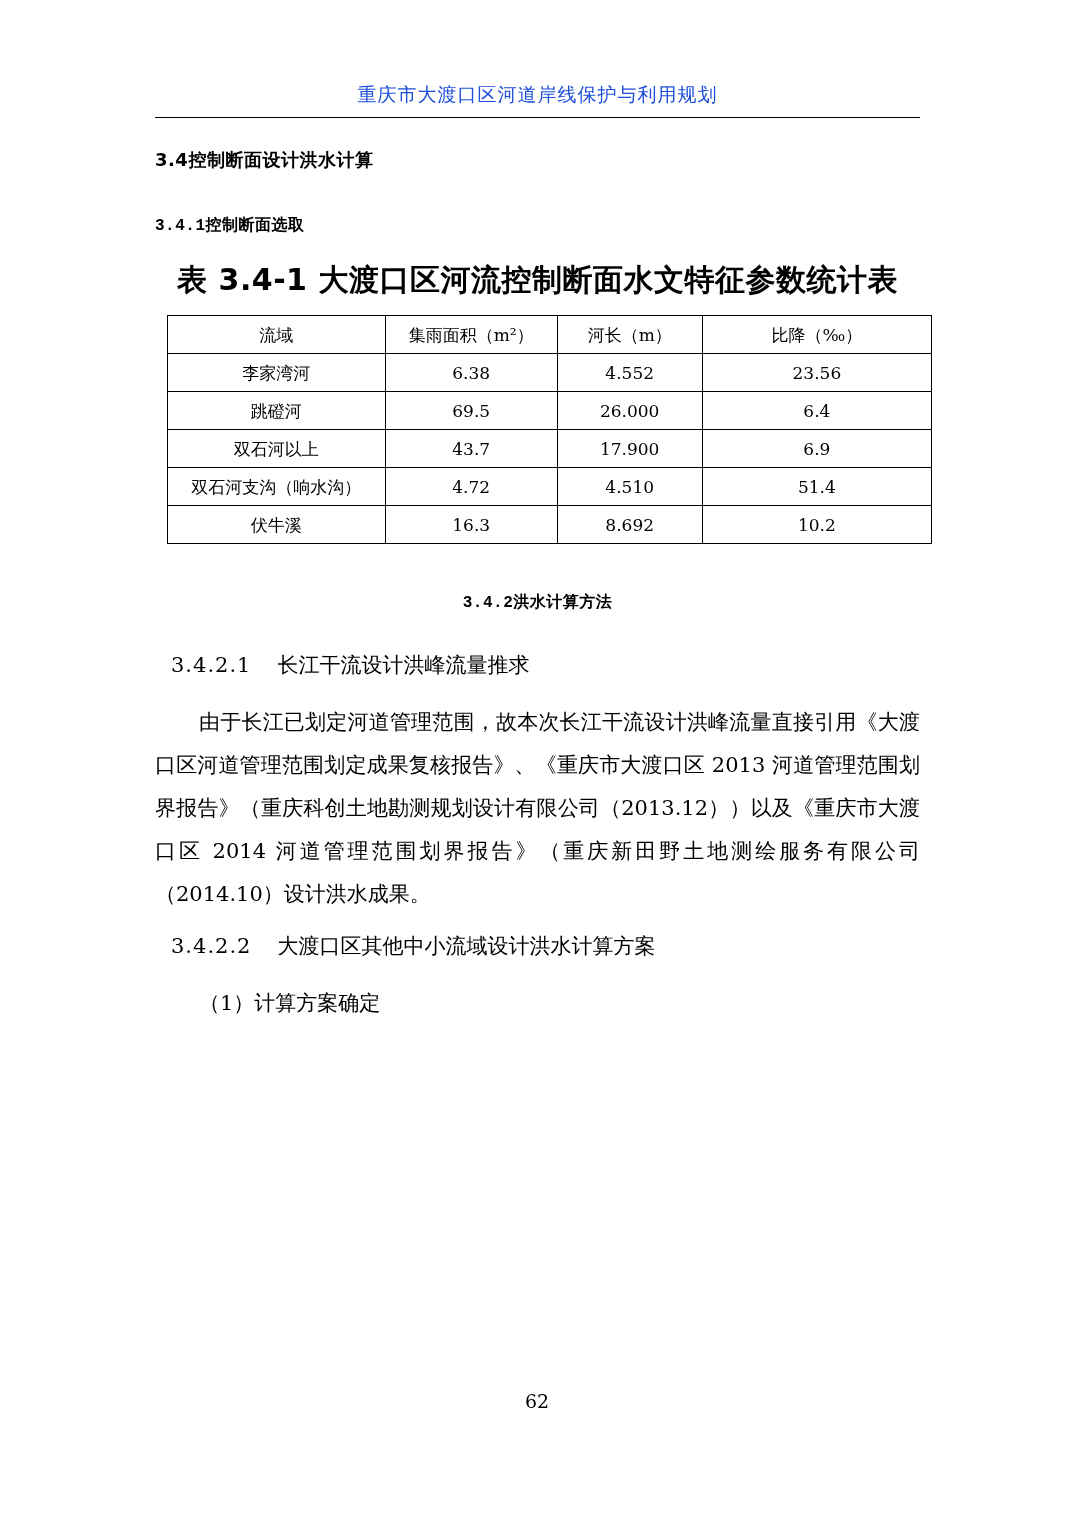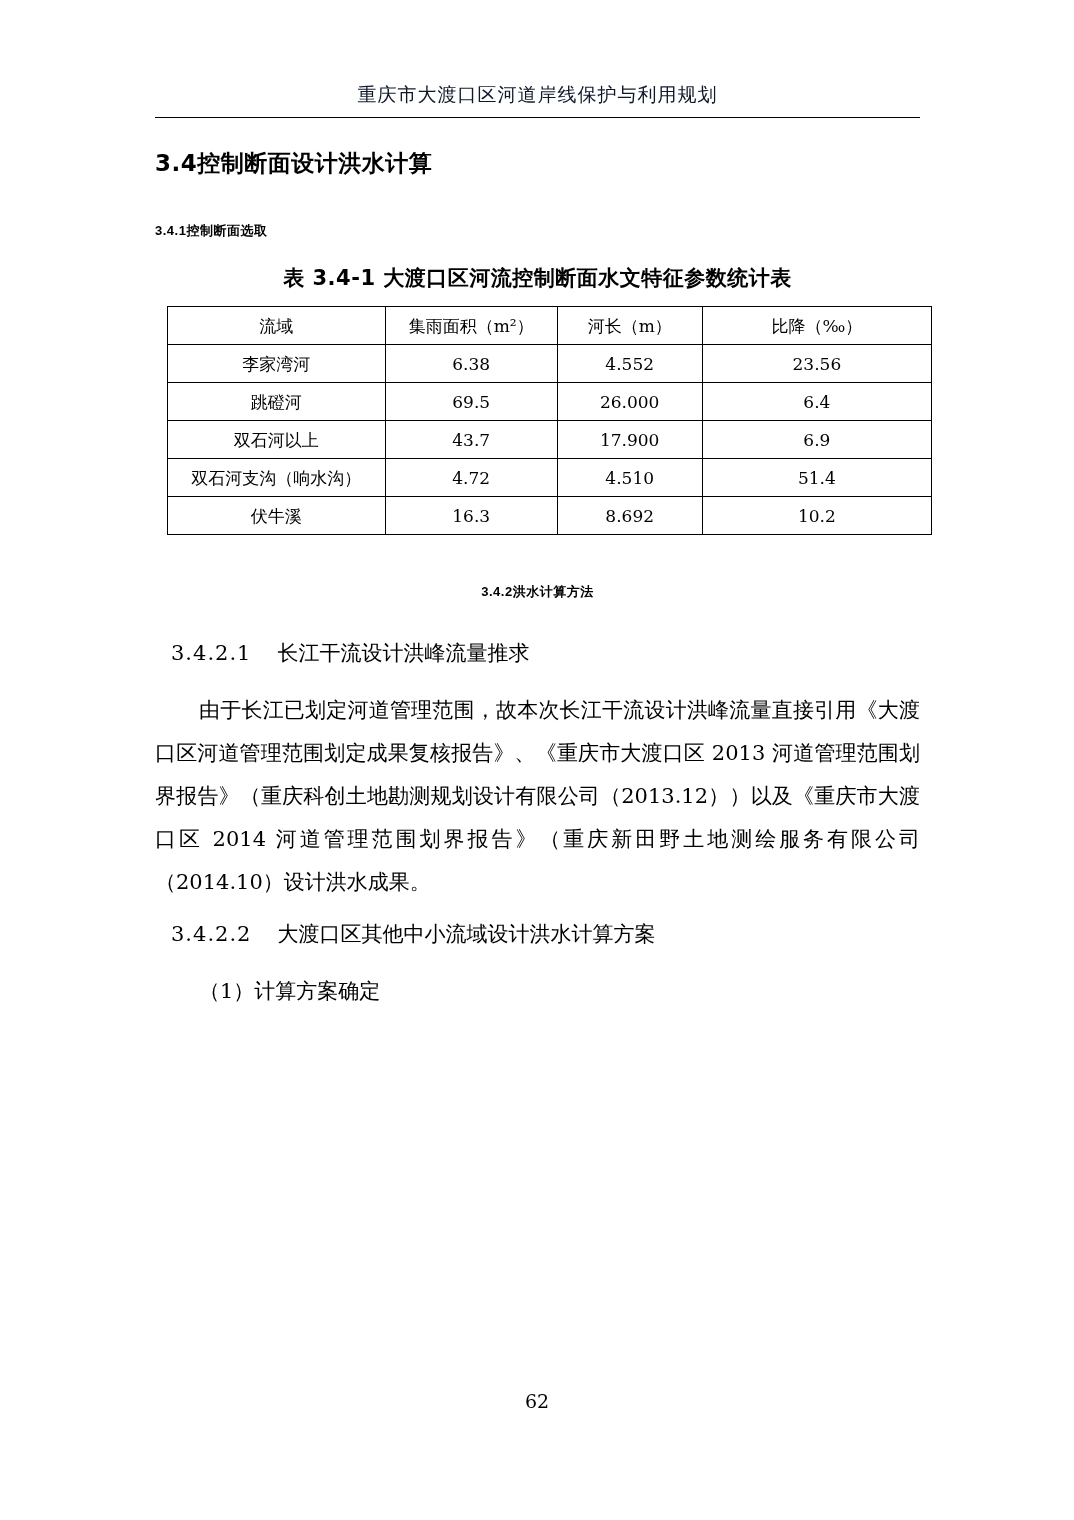--- a/index.html
+++ b/index.html
@@ -26,58 +26,58 @@
     top: 0;
     width: 765px;
   }
   
   .runhead {
     margin-top: 82px;
     text-align: center;
     font-family: "DejaVu Sans", "Liberation Sans", sans-serif;
     font-size: 19px;
     letter-spacing: 1px;
-    color: #0f172a;
+    color: #1d4ed8;
   }
   .runhead-rule {
     margin-top: 9px;
     border-bottom: 1.5px solid #000;
     width: 100%;
   }
   
   h2.sec {
     font-family: "DejaVu Sans", "Liberation Sans", sans-serif;
-    font-size: 23px;
+    font-size: 18px;
     font-weight: bold;
     margin: 30px 0 0 0;
     letter-spacing: 0.5px;
   }
   h3.subsec {
-    font-family: Liberation Sans, sans-serif;
-    font-size: 13px;
+    font-family: Liberation Mono, monospace;
+    font-size: 16px;
     font-weight: bold;
     margin: 43px 0 0 0;
     letter-spacing: 0.5px;
   }
   p.para {
     font-size: 21px;
     line-height: 43px;
     margin: 28px 0 0 0;
     text-align: justify;
     text-indent: 44px;
   }
   p.para.tight {
     margin-top: 20px;
   }
   
   .table-title {
     text-align: center;
     font-family: "DejaVu Sans", "Liberation Sans", sans-serif;
     font-weight: bold;
-    font-size: 21px;
+    font-size: 30px;
     margin: 24px 0 14px 0;
     letter-spacing: 0.5px;
   }
   table.data {
     border-collapse: collapse;
     width: 100%;
     table-layout: fixed;
     font-size: 17px;
     margin-left: 12px;
   }

